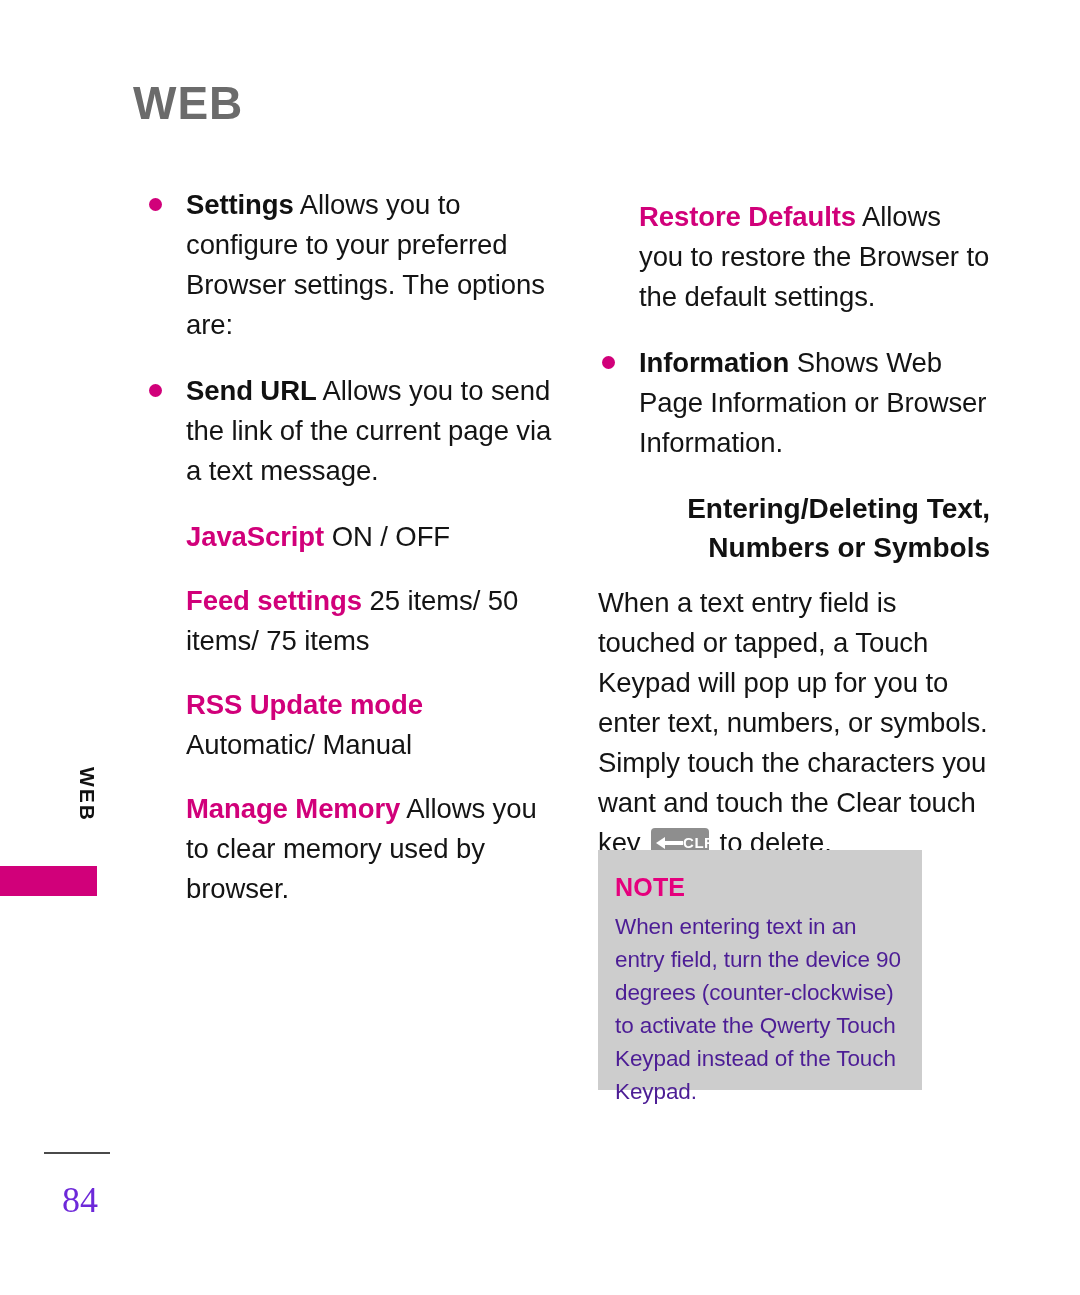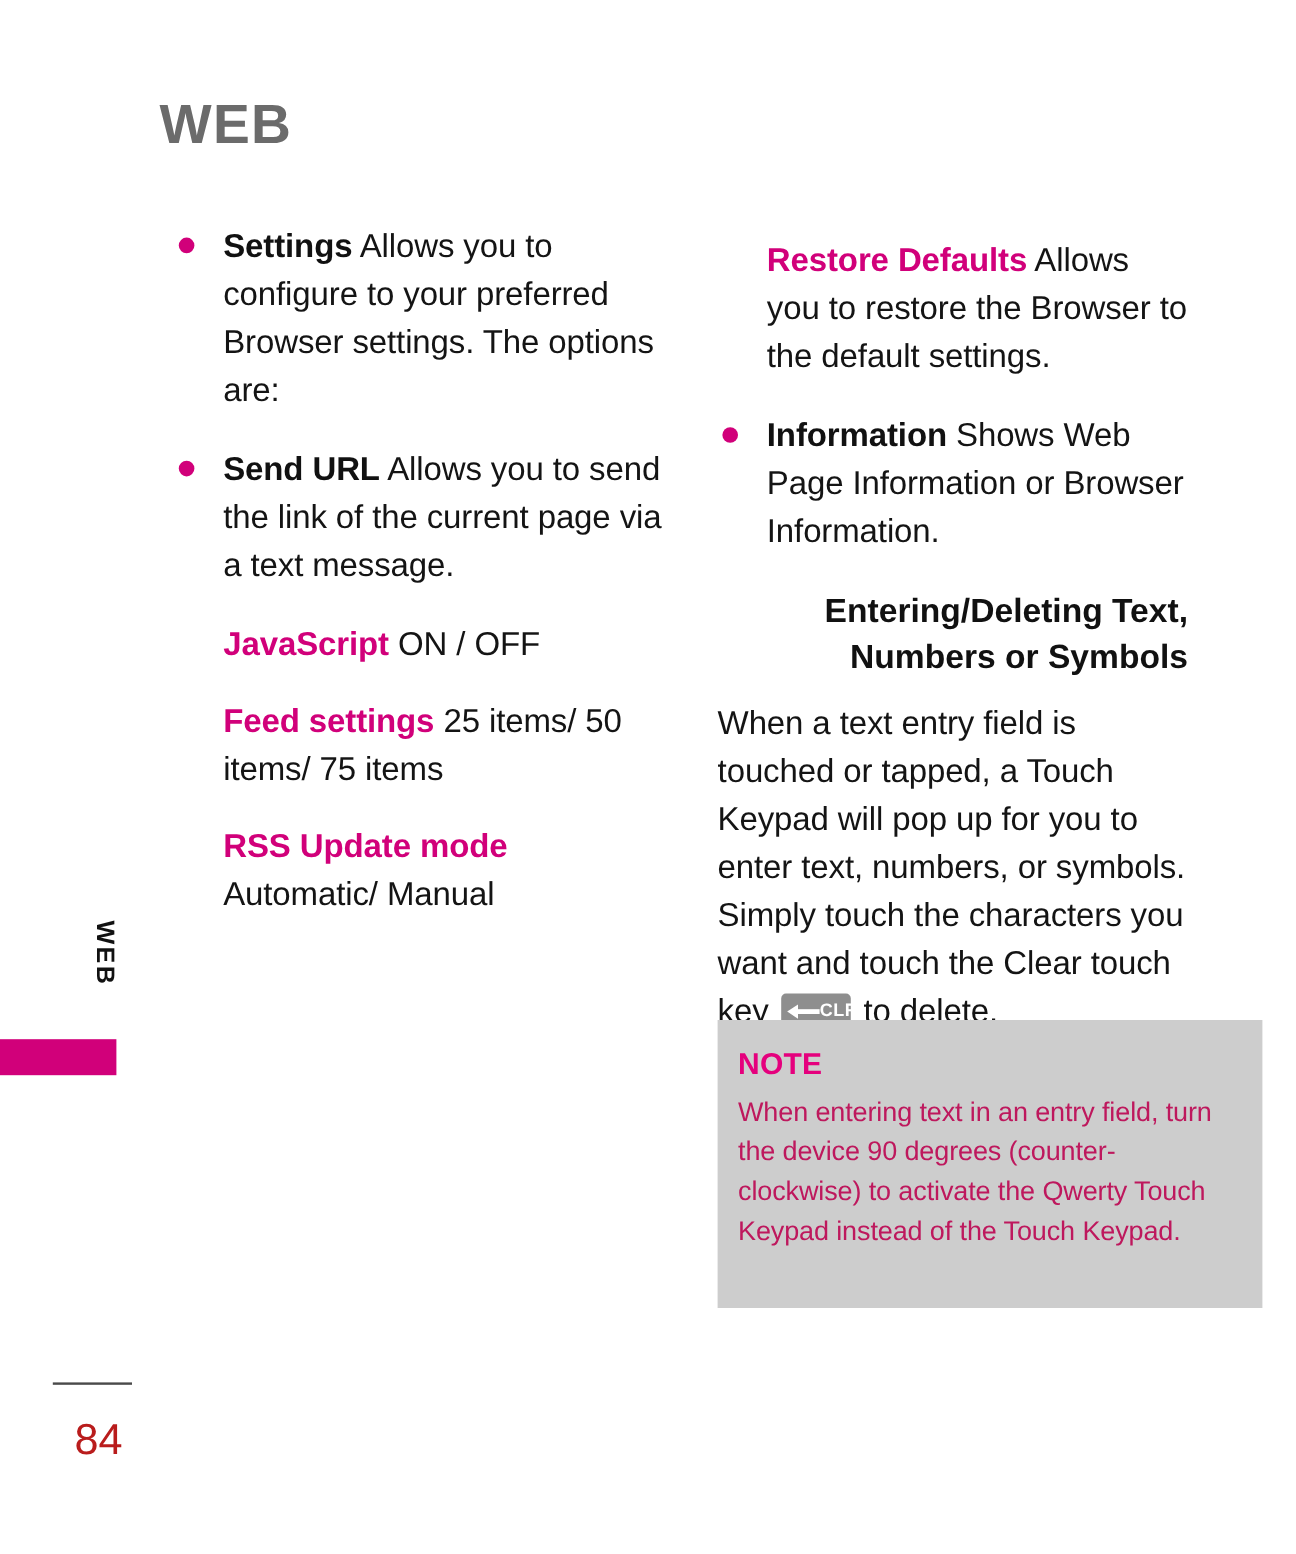--- a/index.html
+++ b/index.html
@@ -149,57 +149,58 @@
     color: #ffffff;
     letter-spacing: 0.5px;
     line-height: 18px;
   }
 
   
   .note-box {
     position: absolute;
     left: 598px;
     top: 850px;
-    width: 454px;
+    width: 324px;
     height: 240px;
     background: #cdcdcd;
     box-sizing: border-box;
     padding: 22px 20px 0 17px;
   }
   .note-title {
     font-size: 25px;
     font-weight: bold;
     color: #e5007d;
     line-height: 30px;
     margin-bottom: 8px;
     letter-spacing: 0.2px;
   }
   .note-body {
     font-size: 22.5px;
     line-height: 33px;
-    color: #be185d;
+    color: #4c1d95;
     letter-spacing: -0.1px;
   }
 
   
   .footer-rule {
     position: absolute;
     left: 44px;
     top: 1152px;
     width: 66px;
     height: 2px;
     background: #4a4a4a;
   }
   .page-number {
     position: absolute;
     left: 62px;
     top: 1178px;
     font-size: 36px;
-    color: #b91c1c;
+    color: #6d28d9;
     line-height: 44px;
+    font-family: Liberation Serif, serif;
   }
 </style>
 </head>
 <body>
 
 <div class="page">
 
   <div class="chapter-title">WEB</div>
 
   <div class="side-tab-label">WEB</div>
@@ -228,20 +229,23 @@
     <div class="opt">
       <span class="hl">Feed settings</span><span>  25 items/ 50 items/ 75 items</span>
     </div>
 
     <div class="opt">
       <span class="hl">RSS Update mode</span><br>
       <span> Automatic/ Manual</span>
     </div>
 
 
+    <div class="opt">
+      <span class="hl">Manage Memory</span><span> Allows you to clear memory used by browser.</span>
+    </div>
 
   </div>
 
   <div class="col col-right">
 
     <div class="para indent">
       <span class="hl">Restore Defaults</span><span> Allows you to restore the Browser to the default settings.</span>
     </div>
 
     <div class="bullet-item">

